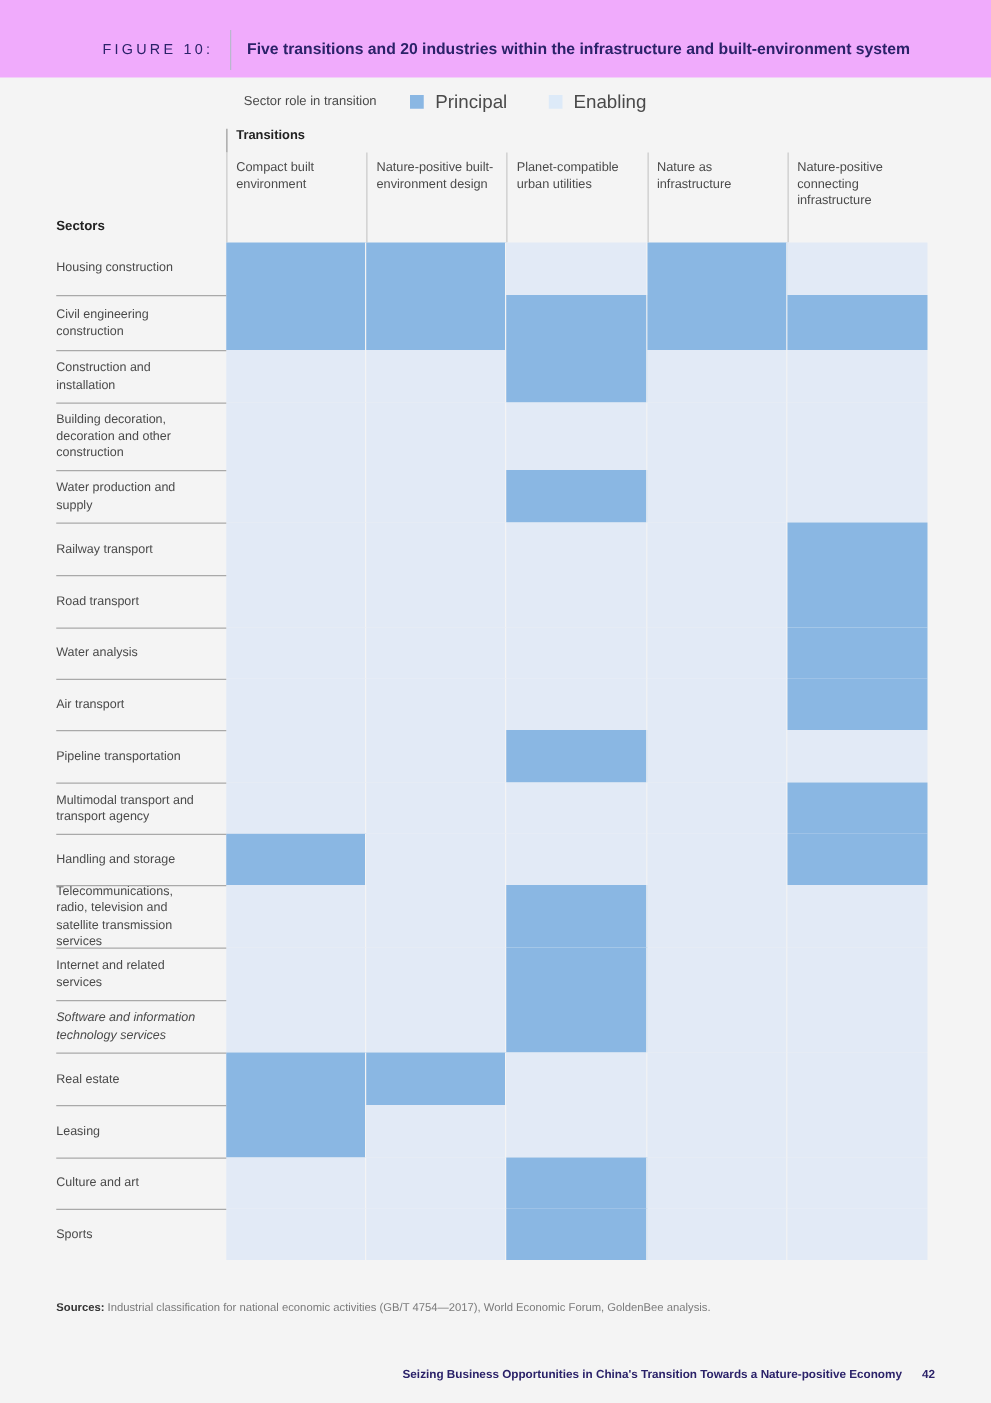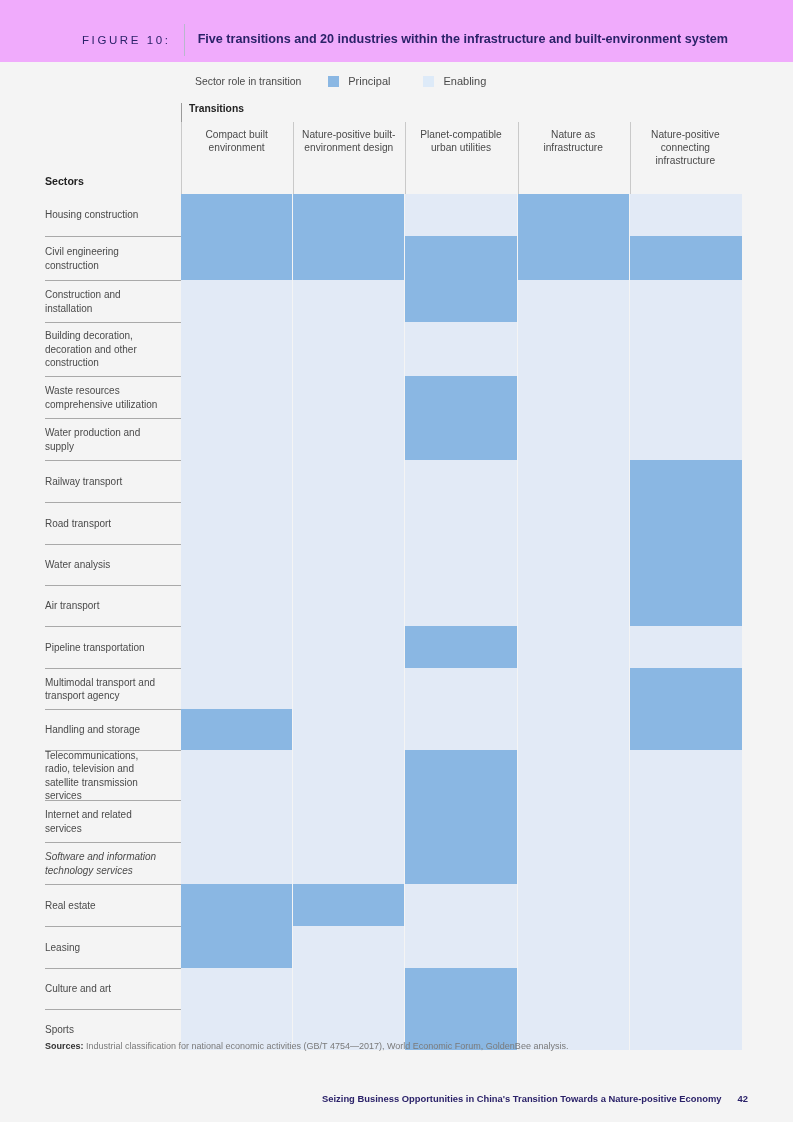--- a/index.html
+++ b/index.html
@@ -71,21 +71,21 @@
     margin-right: 33px;
   }
   .swatch {
     width: 11px; height: 11px;
     margin-right: 9px;
     flex: 0 0 auto;
   }
   .swatch.principal { background: #8ab7e3; }
   .swatch.enabling  { background: #ddeaf8; }
   .legend-label {
-    font-size: 11px;
+    font-size: 15px;
     color: #4a4a4a;
     white-space: nowrap;
   }
 
   
   .matrix {
     position: absolute;
     left: 45px; top: 103px;
     width: 700px;
   }
@@ -131,21 +131,20 @@
     font-size: 10.6px;
     font-weight: bold;
     color: #222222;
   }
   .chcell {
     width: 112.2px;
     flex: 0 0 112.2px;
     height: 72px;
     border-left: 1px solid #c9c9c9;
     padding: 6px 9px 0 7px;
-    text-align: center;
   }
   .chcell .ctext {
     font-size: 10.2px;
     color: #4a4a4a;
     line-height: 13.2px;
   }
 
   
   .drow .lcell {
     border-top: 1px solid #a9a9a9;
@@ -274,30 +273,20 @@
           <div class="sector-name">Building decoration, decoration and other construction</div>
         </div>
         <div class="dcell cell-enabling" style="height: 54px;"></div>
         <div class="dcell cell-enabling" style="height: 54px;"></div>
         <div class="dcell cell-enabling" style="height: 54px;"></div>
         <div class="dcell cell-enabling" style="height: 54px;"></div>
         <div class="dcell cell-enabling" style="height: 54px;"></div>
       </div>
       <div class="mrow drow">
         <div class="lcell" style="height: 42px;">
-          <div class="sector-name">Waste resources comprehensive utilization</div>
-        </div>
-        <div class="dcell cell-enabling" style="height: 42px;"></div>
-        <div class="dcell cell-enabling" style="height: 42px;"></div>
-        <div class="dcell cell-principal" style="height: 42px;"></div>
-        <div class="dcell cell-enabling" style="height: 42px;"></div>
-        <div class="dcell cell-enabling" style="height: 42px;"></div>
-      </div>
-      <div class="mrow drow">
-        <div class="lcell" style="height: 42px;">
           <div class="sector-name">Water production and supply</div>
         </div>
         <div class="dcell cell-enabling" style="height: 42px;"></div>
         <div class="dcell cell-enabling" style="height: 42px;"></div>
         <div class="dcell cell-principal" style="height: 42px;"></div>
         <div class="dcell cell-enabling" style="height: 42px;"></div>
         <div class="dcell cell-enabling" style="height: 42px;"></div>
       </div>
       <div class="mrow drow">
         <div class="lcell" style="height: 42px;">

